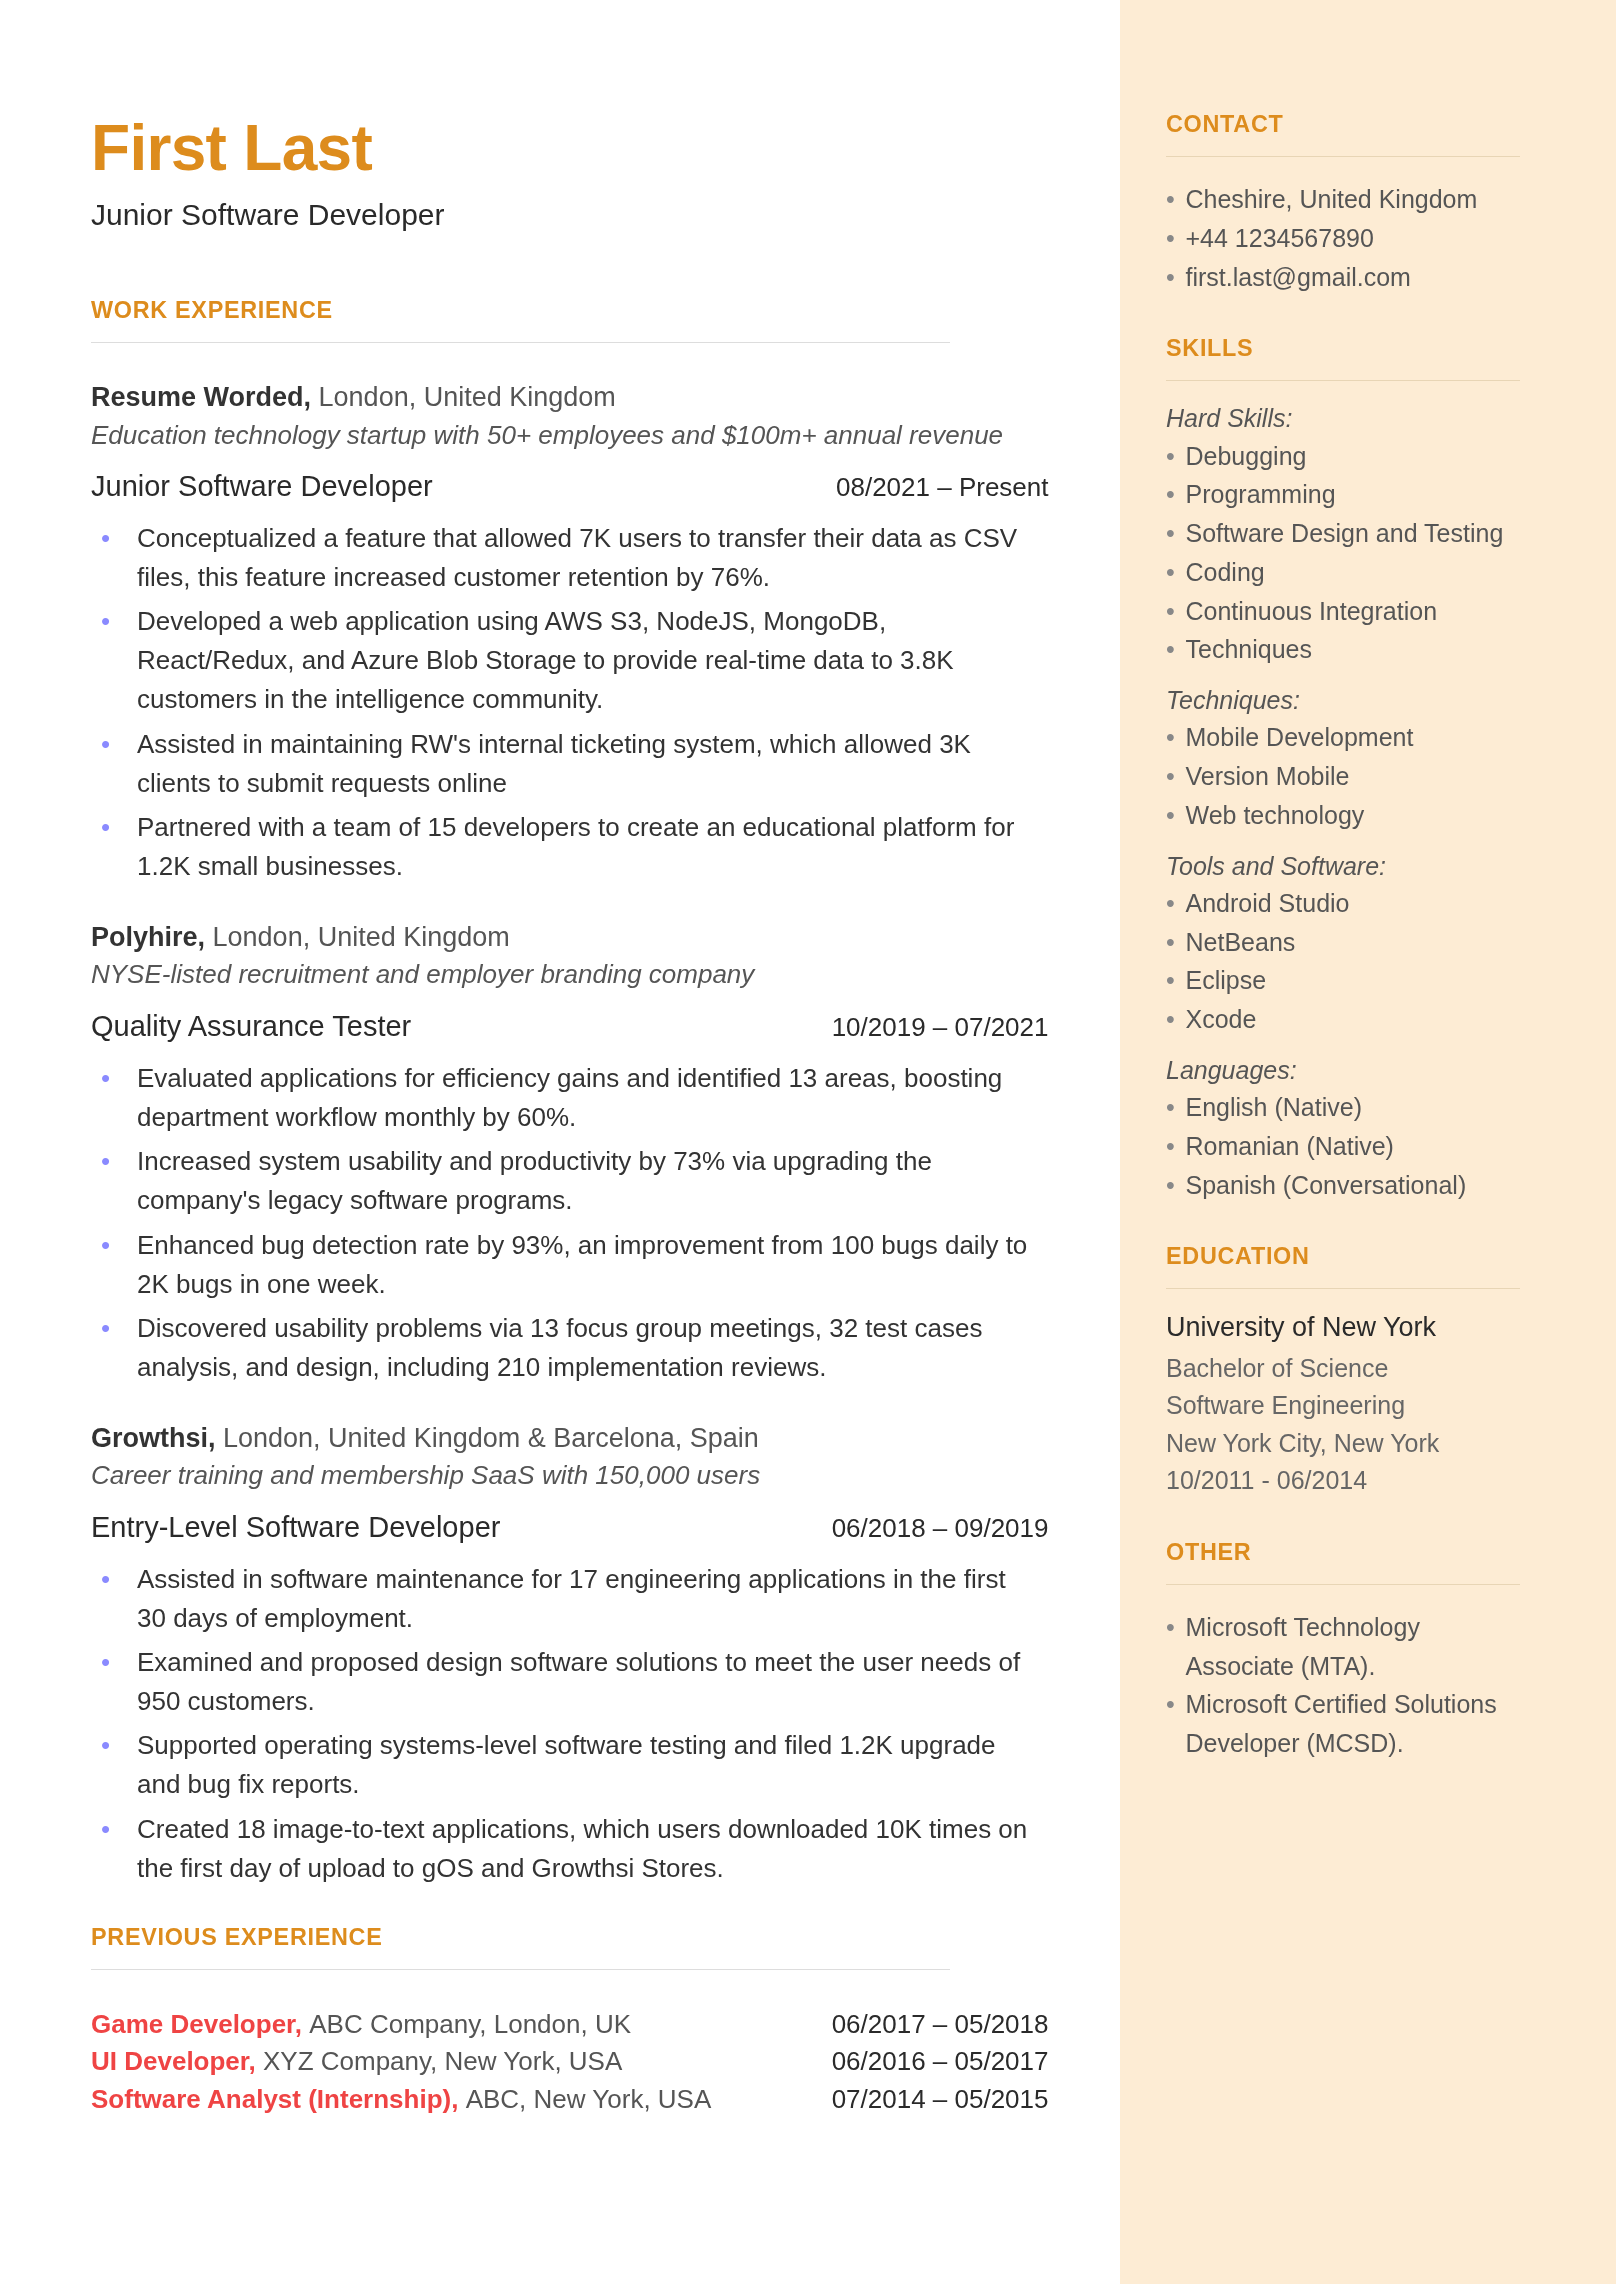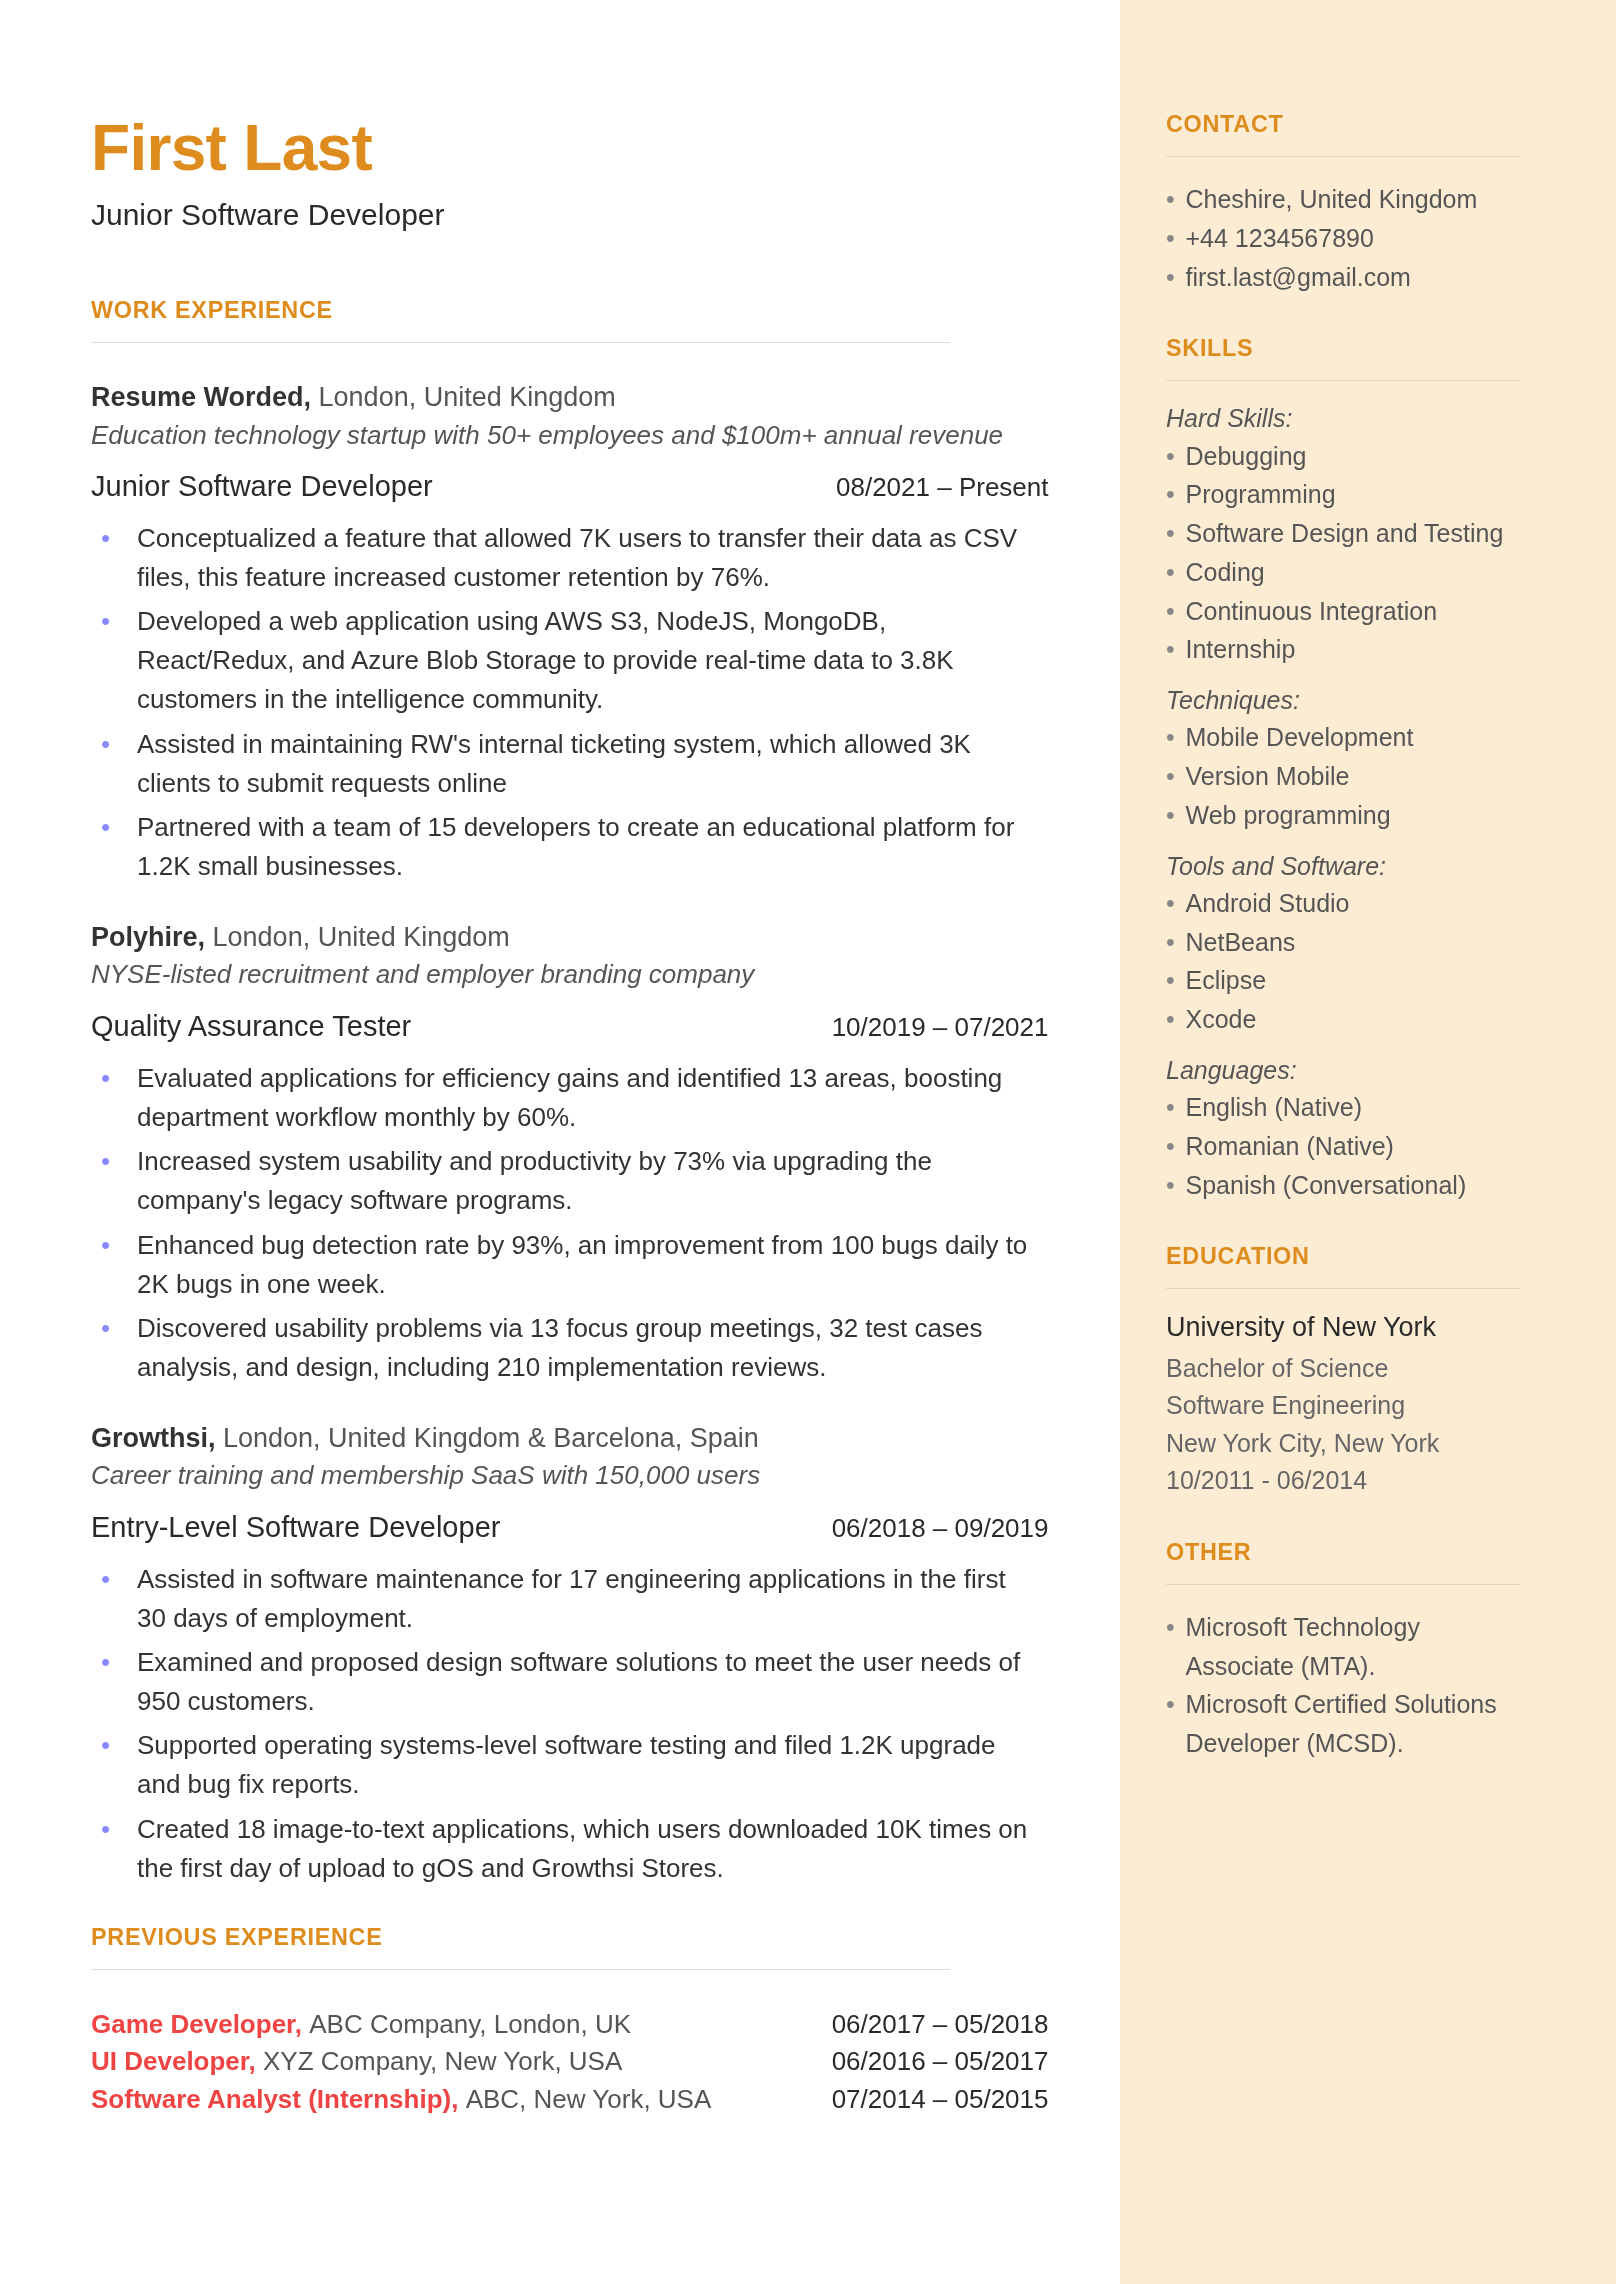--- a/index.html
+++ b/index.html
@@ -255,27 +255,27 @@
   <div class="sidebar-section">
     <div class="section-header">SKILLS</div>
     <hr class="divider">
     <div class="side-subheader">Hard Skills:</div>
     <ul class="side-list" id="hard-list">
         <li>Debugging</li>
         <li>Programming</li>
         <li>Software Design and Testing</li>
         <li>Coding</li>
         <li>Continuous Integration</li>
-        <li>Internship</li>
+        <li>Techniques</li>
       </ul>
     <div class="side-subheader">Techniques:</div>
     <ul class="side-list" id="tech-list">
         <li>Mobile Development</li>
         <li>Version Mobile</li>
-        <li>Web programming</li>
+        <li>Web technology</li>
       </ul>
     <div class="side-subheader">Tools and Software:</div>
     <ul class="side-list" id="tools-list">
         <li>Android Studio</li>
         <li>NetBeans</li>
         <li>Eclipse</li>
         <li>Xcode</li>
       </ul>
     <div class="side-subheader">Languages:</div>
     <ul class="side-list" id="lang-list">

